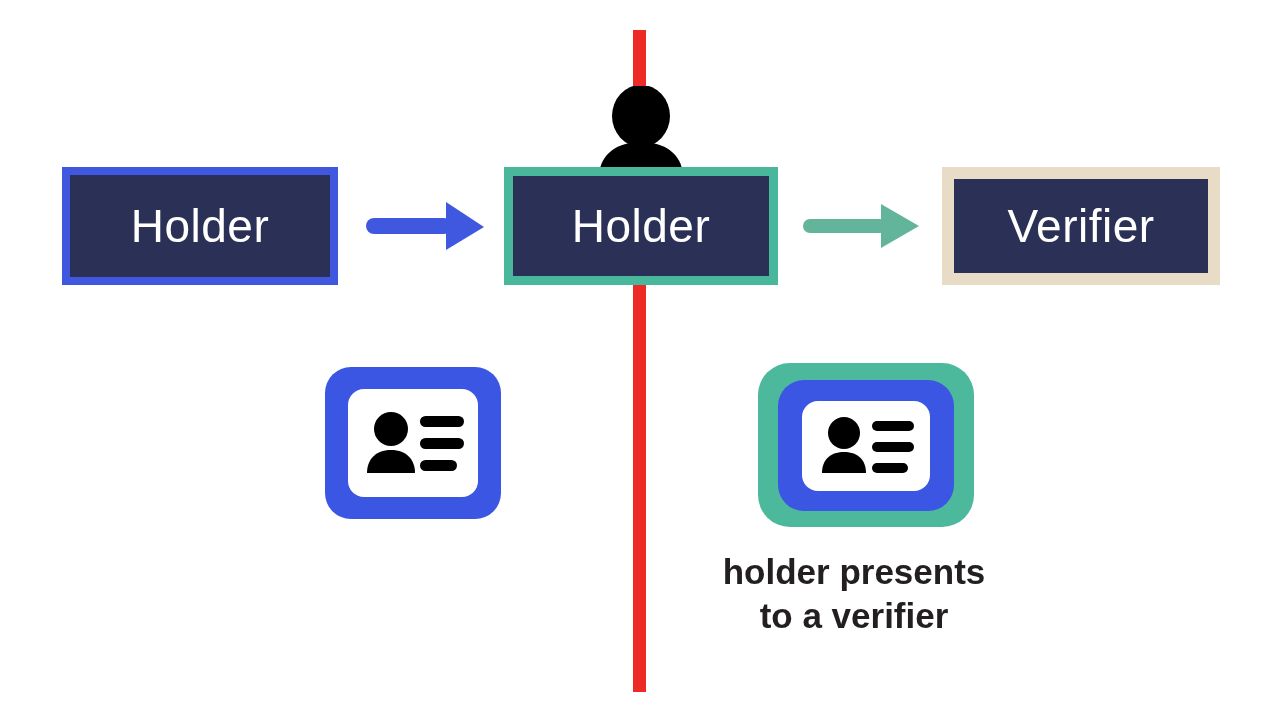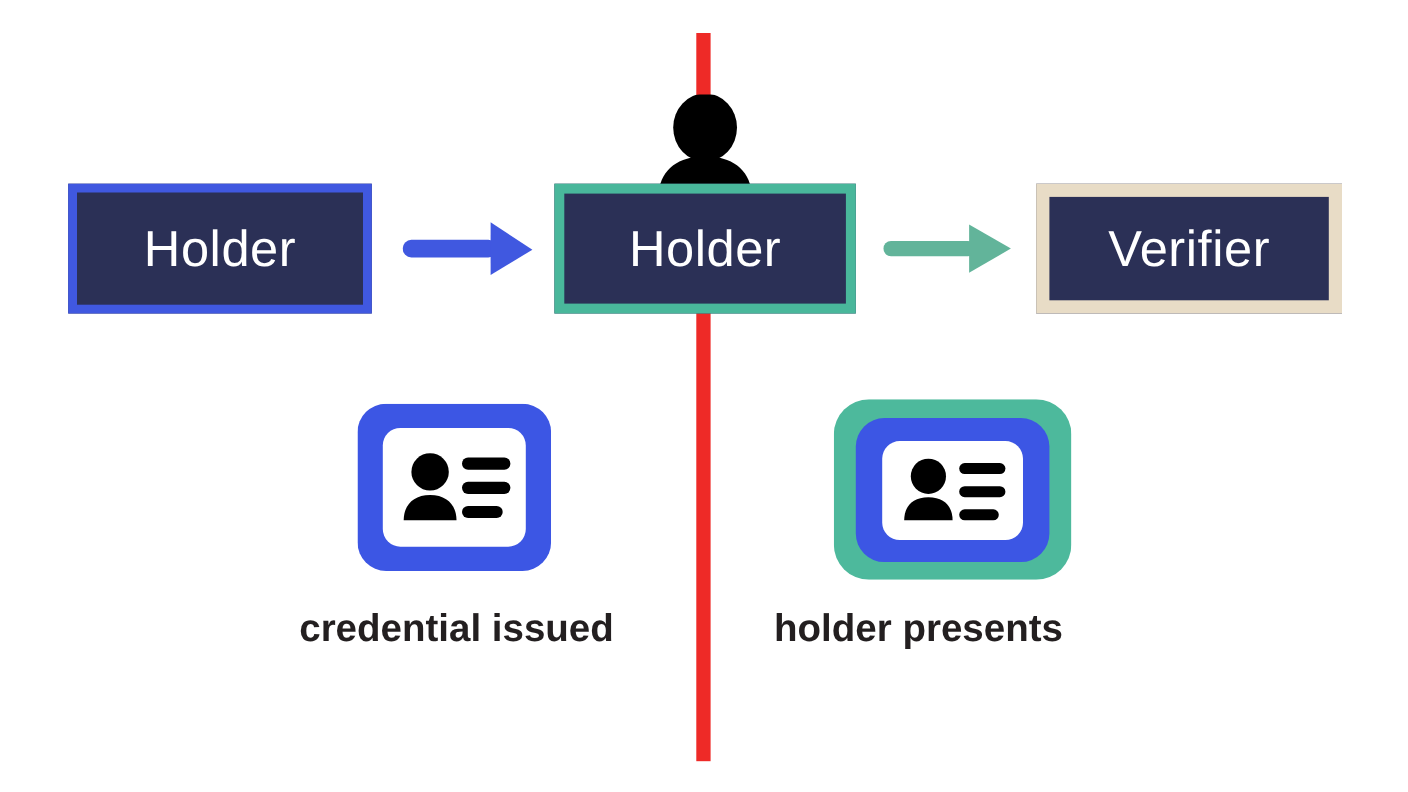--- a/index.html
+++ b/index.html
@@ -134,21 +134,21 @@
   }
   .caption .em {
     font-weight: 800;
   }
   #caption-issued {
     left: 200px;
     top: 550px;
     width: 430px;
   }
   #caption-presented {
-    left: 620px;
+    left: 639px;
     top: 550px;
     width: 430px;
   }
   .caption .line {
     display: block;
   }
 </style>
 </head>
 <body>
 
@@ -216,20 +216,20 @@
       <circle cx="86" cy="70" r="16" fill="#000000"></circle>
       <path d="M86 89 C 71 89, 64 98, 64 110 L 108 110 C 108 98, 101 89, 86 89 Z" fill="#000000"></path>
 
       <rect x="114" y="58" width="42" height="10" rx="5" fill="#000000"></rect>
       <rect x="114" y="79" width="42" height="10" rx="5" fill="#000000"></rect>
       <rect x="114" y="100" width="36" height="10" rx="5" fill="#000000"></rect>
     </svg>
   </div>
 
   <div class="caption" id="caption-issued">
-    <span class="line"><span>credential </span><span class="em">issued</span></span>
   </div>
 
   <div class="caption" id="caption-presented">
     <span class="line"><span>holder </span><span class="em">presents</span></span>
+    <span class="line"><span>to a </span><span class="em">verifier</span></span>
   </div>
 
 </div>
 
 </body></html>

